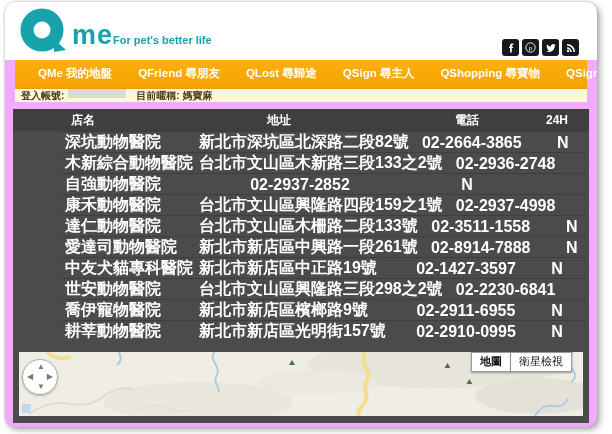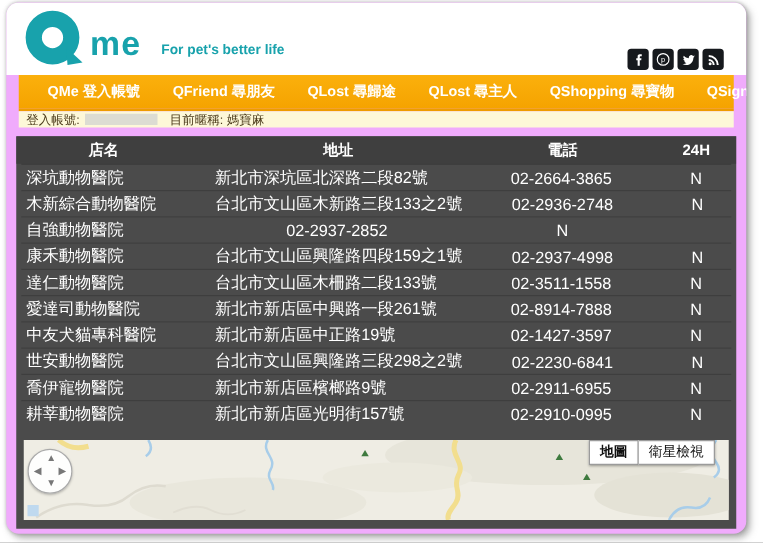--- a/index.html
+++ b/index.html
@@ -7,46 +7,46 @@
   .card {
     position:absolute; left:5px; top:2px; width:592px; height:425px;
     background:#f0abfc; border-radius:10px;
     box-shadow: 3px 3px 6px rgba(110,110,110,.55), 0 0 3px rgba(160,160,160,.65);
     overflow:hidden;
   }
   
   .header { position:relative; height:58px; background:#fff; }
   .logo { position:absolute; left:14px; top:4px; display:flex; align-items:flex-end; cursor:pointer; }
   .logo-me { color:#18A2AC; font-size:27px; font-weight:600; letter-spacing:1px; padding-bottom:5px; margin-left:1px; }
-  .tagline { color:#18A2AC; font-size:11px; font-weight:bold; padding-bottom:10px; margin-left:16px; }
+  .tagline { color:#18A2AC; font-size:11px; font-weight:bold; padding-bottom:10px; margin-left:0; }
   .social { position:absolute; right:18px; top:37px; display:flex; gap:3px; }
   .soc { width:17px; height:17px; background:#16191d; border-radius:3px; display:flex; align-items:center; justify-content:center; cursor:pointer; }
   .soc svg { display:block; }
   
   .nav {
     margin:0 10px; height:29px;
     background:linear-gradient(180deg,#FBB00C,#F5A300);
     border-bottom:2px solid #EE9B00;
     display:flex; align-items:center; padding:0 10px;
   }
   .nav-item { color:#fff; font-size:11.5px; font-weight:bold; padding:0 13px; text-decoration:none; cursor:pointer; white-space:nowrap; }
   
   .login-bar {
     margin:0 10px 7px; height:13px; background:#FDF8D8;
-    display:flex; align-items:center; font-size:10px; font-weight:normal; color:#4a3a1a; padding-left:6px;
+    display:flex; align-items:flex-start; font-size:10px; font-weight:bold; color:#4a3a1a; padding-left:6px;
   }
   .redacted { width:58px; height:9px; background:#DCDCD2; margin:0 10px 0 4px; }
   
   .panel { margin:0 8px; background:#4B4B4B; height:314px; padding:0 4px; overflow:hidden; }
   .trow, .thead {
-    display:grid; grid-template-columns:128px 1fr 112px 52px; column-gap:25px;
+    display:grid; grid-template-columns:128px 1fr 112px 52px; column-gap:8px;
     align-items:center; padding:0 2px; color:#fff;
   }
   .thead { height:22px; background:#3F3F3F; margin:0 -4px; padding:0 6px; font-size:12px; font-weight:bold; }
-  .trow { height:21px; font-size:13px; font-weight:normal; border-top:1px solid rgba(0,0,0,.16); cursor:pointer; }
+  .trow { height:21px; font-size:16px; font-weight:bold; border-top:1px solid rgba(0,0,0,.16); cursor:pointer;margin-left:44px; }
   .h-name, .h-addr, .h-phone, .h-24 { text-align:center; }
   .c-name { text-align:left; padding-left:2px; white-space:nowrap; }
   .c-addr { text-align:left; white-space:nowrap; }
   .c-phone { text-align:center; padding-right:2px; white-space:nowrap; }
   .c-24 { text-align:center; }
   
   .map { position:relative; margin:11px 2px 0; height:64px; background:#EFEDE4; overflow:hidden; cursor:grab; }
   .map-deco { position:absolute; left:0; top:0; width:100%; height:100%; }
   .pan {
     position:absolute; left:3px; top:7px; width:36px; height:36px; border-radius:50%;
@@ -100,24 +100,24 @@
         <svg width="12" height="12" viewBox="0 0 24 24" fill="#fff">
           <circle cx="6.2" cy="17.8" r="2.4"></circle>
           <path d="M4 10.5a9.5 9.5 0 0 1 9.5 9.5h-3.2A6.3 6.3 0 0 0 4 13.7z"></path>
           <path d="M4 4a16 16 0 0 1 16 16h-3.2A12.8 12.8 0 0 0 4 7.2z"></path>
         </svg>
       </span>
     </div>
   </div>
 
   <div class="nav">
-    <a class="nav-item">QMe 登入帳號</a>
+    <a class="nav-item">QMe 我的地盤</a>
     <a class="nav-item">QFriend 尋朋友</a>
     <a class="nav-item">QLost 尋歸途</a>
-    <a class="nav-item">QLost 尋主人</a>
+    <a class="nav-item">QSign 尋主人</a>
     <a class="nav-item">QShopping 尋寶物</a>
     <a class="nav-item">QSign Out 登出</a>
   </div>
 
   <div class="login-bar">
     <span>登入帳號:</span>
     <span class="redacted"></span>
     <span>目前暱稱: 媽寶麻</span>
   </div>
 

